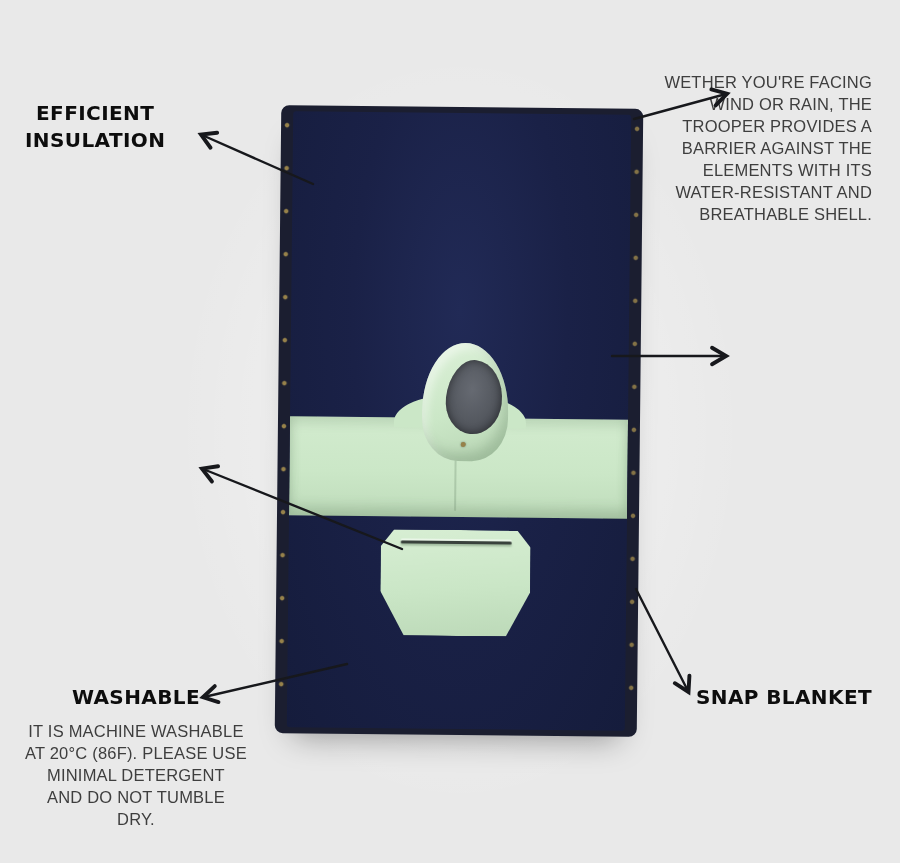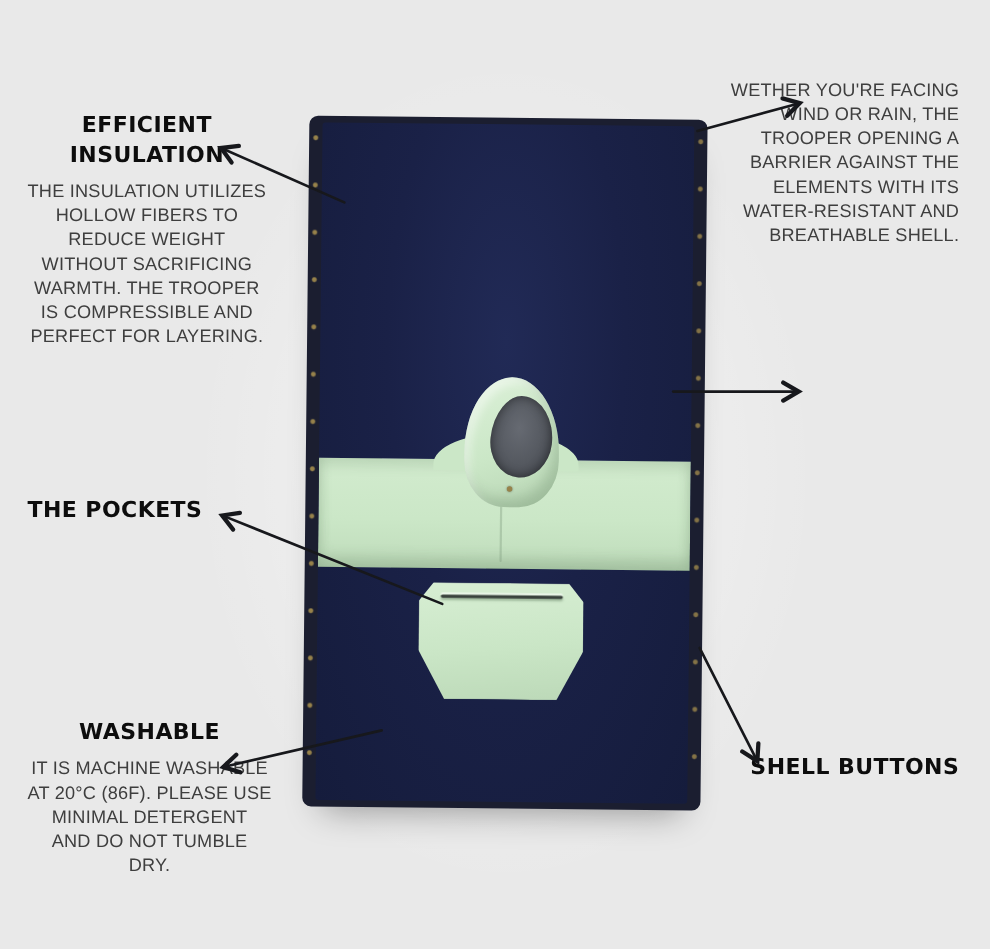--- a/index.html
+++ b/index.html
@@ -141,46 +141,38 @@
     <line x1="634" y1="119" x2="726" y2="94" marker-end="url(#ah)"></line>
     <line x1="402" y1="549" x2="203" y2="469" marker-end="url(#ah)"></line>
     <line x1="612" y1="356" x2="725" y2="356" marker-end="url(#ah)"></line>
     <line x1="347" y1="664" x2="204" y2="697" marker-end="url(#ah)"></line>
     <line x1="636" y1="589" x2="688" y2="691" marker-end="url(#ah)"></line>
   </svg>
 
   <section class="feature left" style="top:100px">
     <h3 class="f-title">EFFICIENT
 INSULATION</h3>
-    <p class="f-body">THE INSULATION UTILIZES
-HOLLOW FIBERS TO
-REDUCE WEIGHT
-WITHOUT SACRIFICING
-WARMTH. THE TROOPER
-IS COMPRESSIBLE AND
-PERFECT FOR LAYERING.</p>
   </section>
   <section class="feature left" style="top:450px">
-    <h3 class="f-title">THE POCKETS</h3>
   </section>
-  <section class="feature left" style="top:652px">
+  <section class="feature left" style="top:684px">
     <h3 class="f-title">WASHABLE</h3>
     <p class="f-body">IT IS MACHINE WASHABLE
 AT 20°C (86F). PLEASE USE
 MINIMAL DETERGENT
 AND DO NOT TUMBLE
 DRY.</p>
   </section>
 
   <section class="feature right" style="top:62px">
     <p class="f-body">WETHER  YOU'RE FACING
 WIND OR RAIN, THE
-TROOPER OPENING A
+TROOPER PROVIDES A
 BARRIER AGAINST THE
 ELEMENTS WITH ITS
 WATER-RESISTANT AND
 BREATHABLE SHELL.</p>
   </section>
   <section class="feature right" style="top:684px">
-    <h3 class="f-title">SHELL BUTTONS</h3>
+    <h3 class="f-title">SNAP BLANKET</h3>
   </section>
 
 </div>
 
 </body></html>

